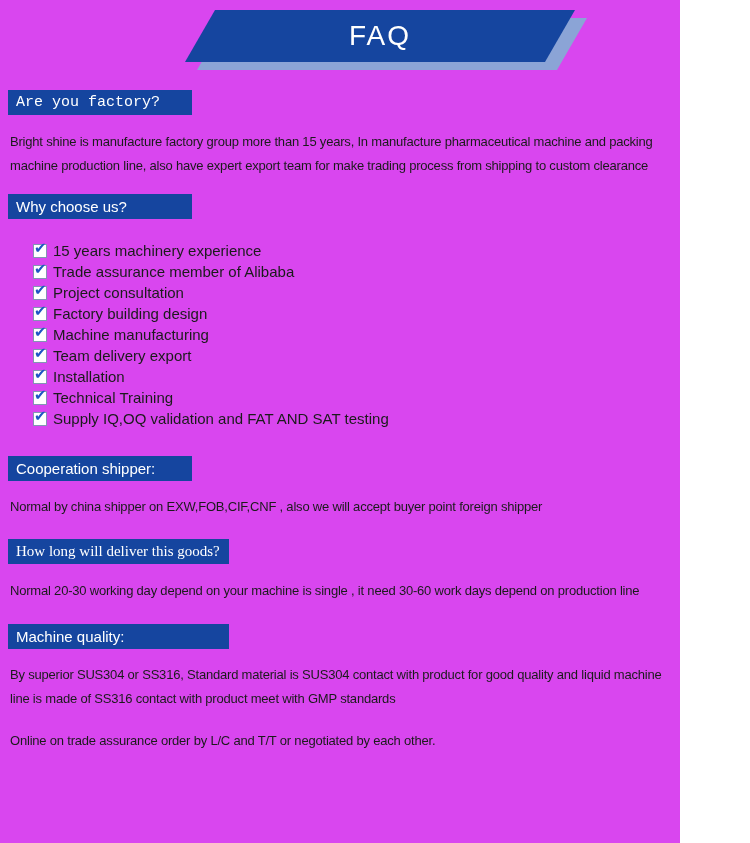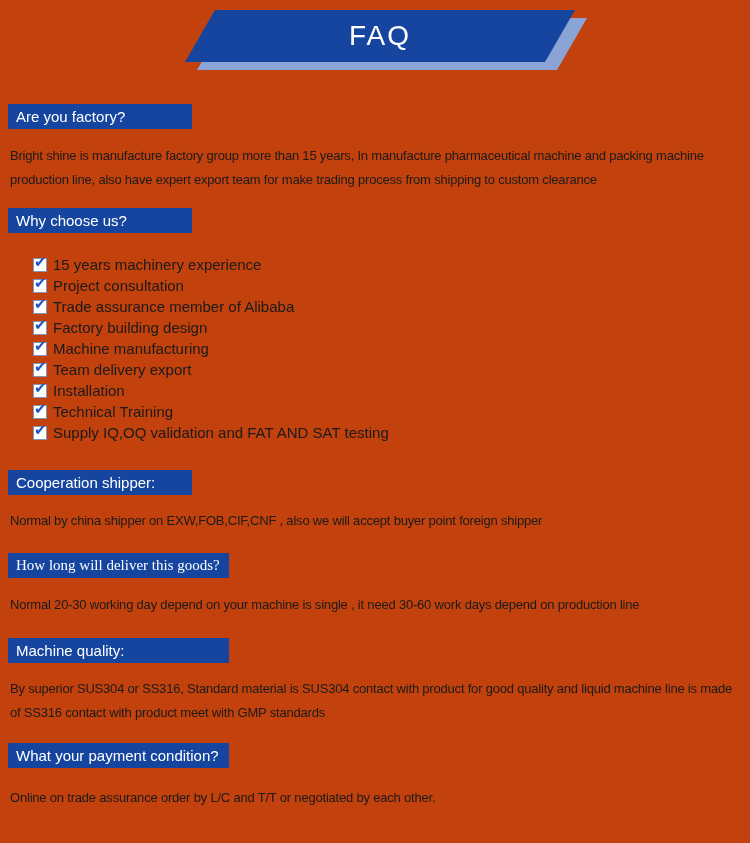--- a/index.html
+++ b/index.html
@@ -4,24 +4,24 @@
 <style>
   html, body {
     margin: 0;
     padding: 0;
     background: #ffffff;
     font-family: "Liberation Sans", "DejaVu Sans", sans-serif;
     color: #1b1b1b;
   }
   .page {
     position: relative;
-    width: 750px;
+    width: 680px;
     height: 843px;
     overflow: hidden;
-    background: #c2410c;
+    background: #d946ef;
   }
 
   
   .banner-wrap {
     position: relative;
     height: 70px;
   }
   .banner-shadow {
     position: absolute;
     left: 212px;
@@ -68,21 +68,21 @@
   .hdr-wide   { width: 221px; }
 
   
   .para {
     margin: 0 8px 0 10px;
     font-size: 13px;
     line-height: 24px;
     letter-spacing: -0.2px;
     color: #1b1b1b;
   }
-  .mt26 { margin-top: 34px; }
+  .mt26 { margin-top: 20px; font-family: Liberation Mono, monospace; }
   .mt21 { margin-top: 21px; }
   .mt20 { margin-top: 20px; font-family: Liberation Serif, serif; }
   .mt18 { margin-top: 18px; }
   .mt16 { margin-top: 16px; }
   .mt15 { margin-top: 15px; }
   .mt14 { margin-top: 14px; }
   .mt27 { margin-top: 27px; }
 
   
   .checklist {
@@ -135,25 +135,25 @@
   <p class="para mt15">Bright shine is manufacture factory group more than 15 years, In manufacture pharmaceutical machine and packing machine production line, also have expert export team for make trading process from shipping to custom clearance</p>
 
   <div class="hdr hdr-narrow mt16">Why choose us?</div>
   <ul class="checklist">
     <li>
         <span class="chk"></span>
         <span>15 years machinery experience</span>
       </li>
     <li>
         <span class="chk"></span>
-        <span>Project consultation</span>
+        <span>Trade assurance member of Alibaba</span>
       </li>
     <li>
         <span class="chk"></span>
-        <span>Trade assurance member of Alibaba</span>
+        <span>Project consultation</span>
       </li>
     <li>
         <span class="chk"></span>
         <span>Factory building design</span>
       </li>
     <li>
         <span class="chk"></span>
         <span>Machine manufacturing</span>
       </li>
     <li>
@@ -176,16 +176,15 @@
 
   <div class="hdr hdr-narrow mt27">Cooperation shipper:</div>
   <p class="para mt14">Normal by china shipper on EXW,FOB,CIF,CNF , also we will accept buyer point foreign shipper</p>
 
   <div class="hdr hdr-wide mt20">How long will deliver this goods?</div>
   <p class="para mt15">Normal 20-30 working day depend on your machine is single , it need 30-60 work days depend on production line</p>
 
   <div class="hdr hdr-wide mt21">Machine quality:</div>
   <p class="para mt14">By superior SUS304 or SS316, Standard material is SUS304 contact with product for good quality and  liquid machine line is made of SS316 contact with product meet with GMP standards</p>
 
-  <div class="hdr hdr-wide mt18">What your payment condition?</div>
   <p class="para mt18">Online on trade assurance order by L/C and T/T or negotiated by each other.</p>
 
 </div>
 
 </body></html>

